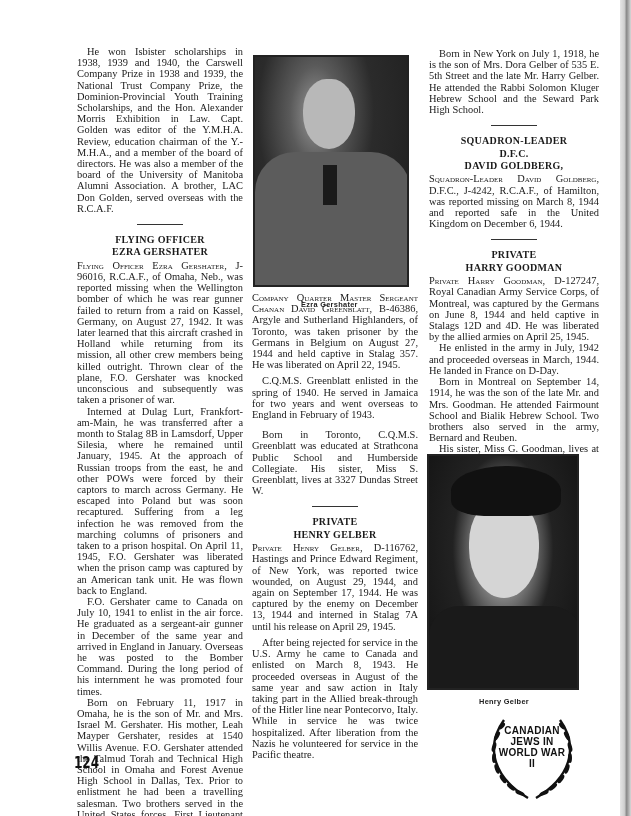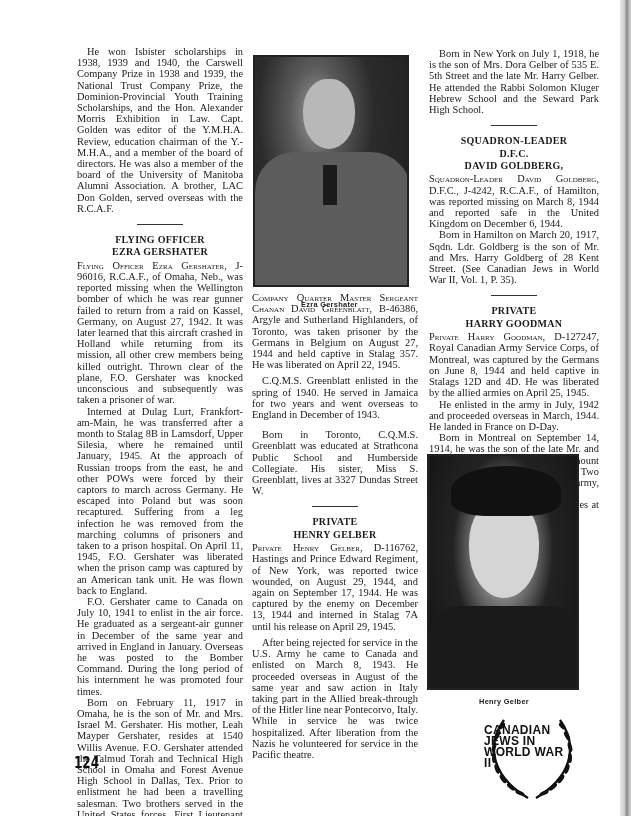--- a/index.html
+++ b/index.html
@@ -48,23 +48,23 @@
   #caption1 { left: 301px; top: 300px; }
   #caption2 { left: 479px; top: 697px; }
   .page-number {
     position: absolute; left: 74px; top: 753px;
     font-family: "DejaVu Sans", "Liberation Sans", sans-serif;
     font-weight: bold; font-size: 16px; transform: scaleX(0.75); transform-origin: left;
     color: #111;
   }
   .emblem { position: absolute; left: 484px; top: 714px; width: 96px; height: 90px; }
   .emblem-text {
-    position: absolute; left: 0; top: 11px; width: 96px; text-align: left;
+    position: absolute; left: 0; top: 11px; width: 96px; text-align: center;
     font-family: "Liberation Sans", "DejaVu Sans", sans-serif; font-weight: bold;
-    font-size: 12px; line-height: 11px; letter-spacing: 0.3px; color: #111;
+    font-size: 10px; line-height: 11px; letter-spacing: 0.3px; color: #111;
   }
 </style>
 </head>
 <body>
 
 <div class="right-edge"></div>
 
 <div class="col" id="col1">
   <p>He won Isbister scholarships in 1938, 1939 and 1940, the Carswell Company Prize in 1938 and 1939, the National Trust Company Prize, the Dominion-Provincial Youth Training Scholarships, and the Hon. Alexander Morris Exhibition in Law. Capt. Golden was editor of the Y.M.H.A. Review, education chairman of the Y.-M.H.A., and a member of the board of directors. He was also a member of the board of the University of Manitoba Alumni Association. A brother, LAC Don Golden, served overseas with the R.C.A.F.</p>
   <div class="rule"></div>
@@ -80,41 +80,40 @@
 
 <div class="photo" id="photo1">
   <div class="body"></div>
   <div class="face"></div>
   <div class="tie"></div>
 </div>
 <div class="caption" id="caption1">Ezra Gershater</div>
 
 <div class="col" id="col2">
   <p class="noindent"><span class="sc">Company Quarter Master Sergeant Chanan David Greenblatt</span><span>, B-46386, Argyle and Sutherland Highlanders, of Toronto, was taken prisoner by the Germans in Belgium on August 27, 1944 and held captive in Stalag 357. He was liberated on April 22, 1945.</span></p>
-  <p style="margin-top:5px">C.Q.M.S. Greenblatt enlisted in the spring of 1940. He served in Jamaica for two years and went overseas to England in December of 1943.</p>
+  <p style="margin-top:5px">C.Q.M.S. Greenblatt enlisted in the spring of 1940. He served in Jamaica for two years and went overseas to England in February of 1943.</p>
   <p style="margin-top:9px">Born in Toronto, C.Q.M.S. Greenblatt was educated at Strathcona Public School and Humberside Collegiate. His sister, Miss S. Greenblatt, lives at 3327 Dundas Street W.</p>
   <div class="rule"></div>
   <div class="heading">
     <div>PRIVATE</div>
     <div>HENRY GELBER</div>
   </div>
   <p class="noindent"><span class="sc">Private Henry Gelber</span><span>, D-116762, Hastings and Prince Edward Regiment, of New York, was reported twice wounded, on August 29, 1944, and again on September 17, 1944. He was captured by the enemy on December 13, 1944 and interned in Stalag 7A until his release on April 29, 1945.</span></p>
   <p style="margin-top:5px">After being rejected for service in the U.S. Army he came to Canada and enlisted on March 8, 1943. He proceeded overseas in August of the same year and saw action in Italy taking part in the Allied break-through of the Hitler line near Pontecorvo, Italy. While in service he was twice hospitalized. After liberation from the Nazis he volunteered for service in the Pacific theatre.</p>
 </div>
 
 <div class="col" id="col3">
   <p>Born in New York on July 1, 1918, he is the son of Mrs. Dora Gelber of 535 E. 5th Street and the late Mr. Harry Gelber. He attended the Rabbi Solomon Kluger Hebrew School and the Seward Park High School.</p>
   <div class="rule"></div>
   <div class="heading">
     <div>SQUADRON-LEADER</div>
     <div>D.F.C.</div>
     <div>DAVID GOLDBERG,</div>
   </div>
   <p class="noindent"><span class="sc">Squadron-Leader David Goldberg</span><span>, D.F.C., J-4242, R.C.A.F., of Hamilton, was reported missing on March 8, 1944 and reported safe in the United Kingdom on December 6, 1944.</span></p>
-  <p>Born in Hamilton on March 20, 1917, Sqdn. Ldr. Goldberg is the son of Mr. and Mrs. Harry Goldberg of 28 Kent Street. (See Canadian Jews in World War II, Vol. 1, P. 35).</p>
   <div class="rule"></div>
   <div class="heading">
     <div>PRIVATE</div>
     <div>HARRY GOODMAN</div>
   </div>
   <p class="noindent"><span class="sc">Private Harry Goodman</span><span>, D-127247, Royal Canadian Army Service Corps, of Montreal, was captured by the Germans on June 8, 1944 and held captive in Stalags 12D and 4D. He was liberated by the allied armies on April 25, 1945.</span></p>
   <p>He enlisted in the army in July, 1942 and proceeded overseas in March, 1944. He landed in France on D-Day.</p>
   <p>Born in Montreal on September 14, 1914, he was the son of the late Mr. and Mrs. Goodman. He attended Fairmount School and Bialik Hebrew School. Two brothers also served in the army, Bernard and Reuben.</p>
   <p>His sister, Miss G. Goodman, lives at 3772 de Bullion St.</p>
 </div>

